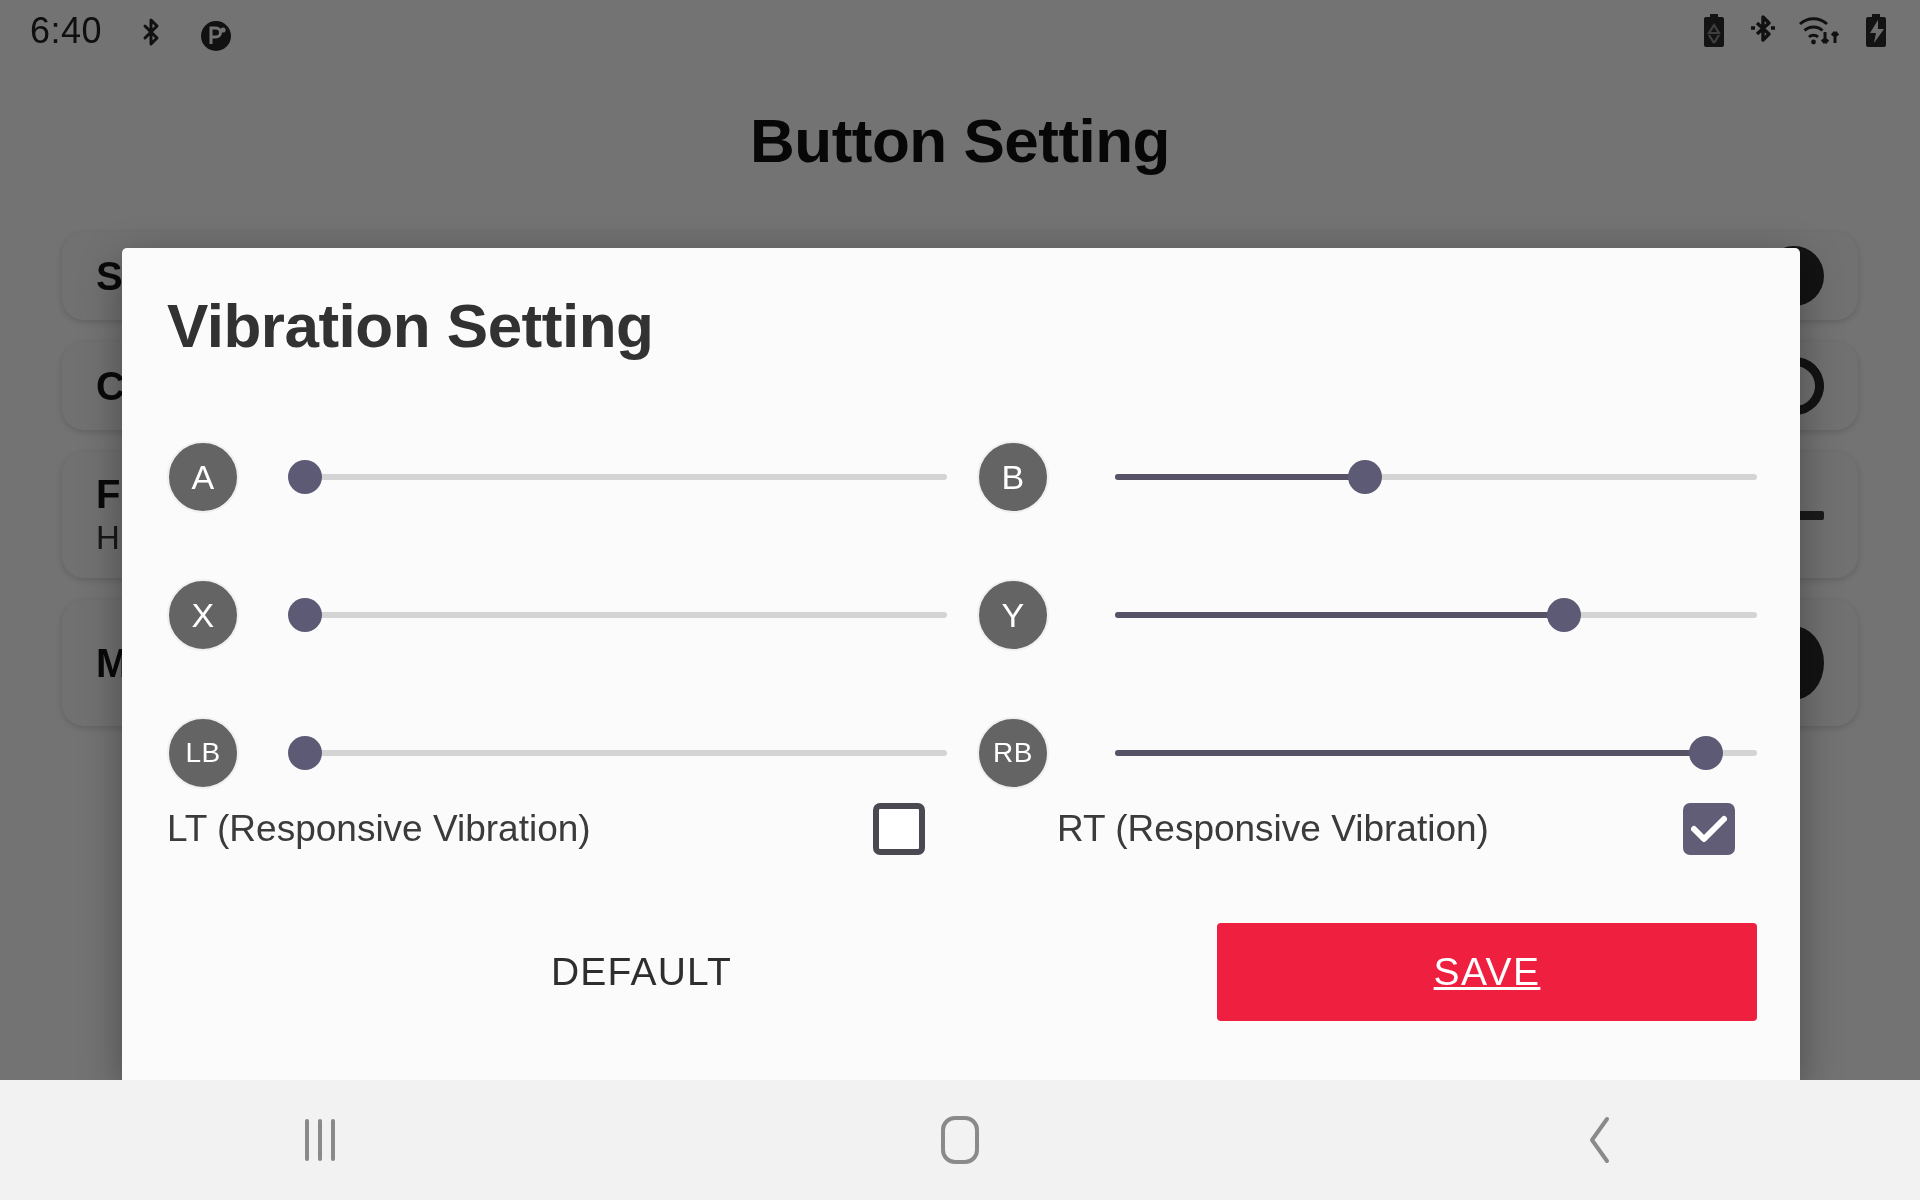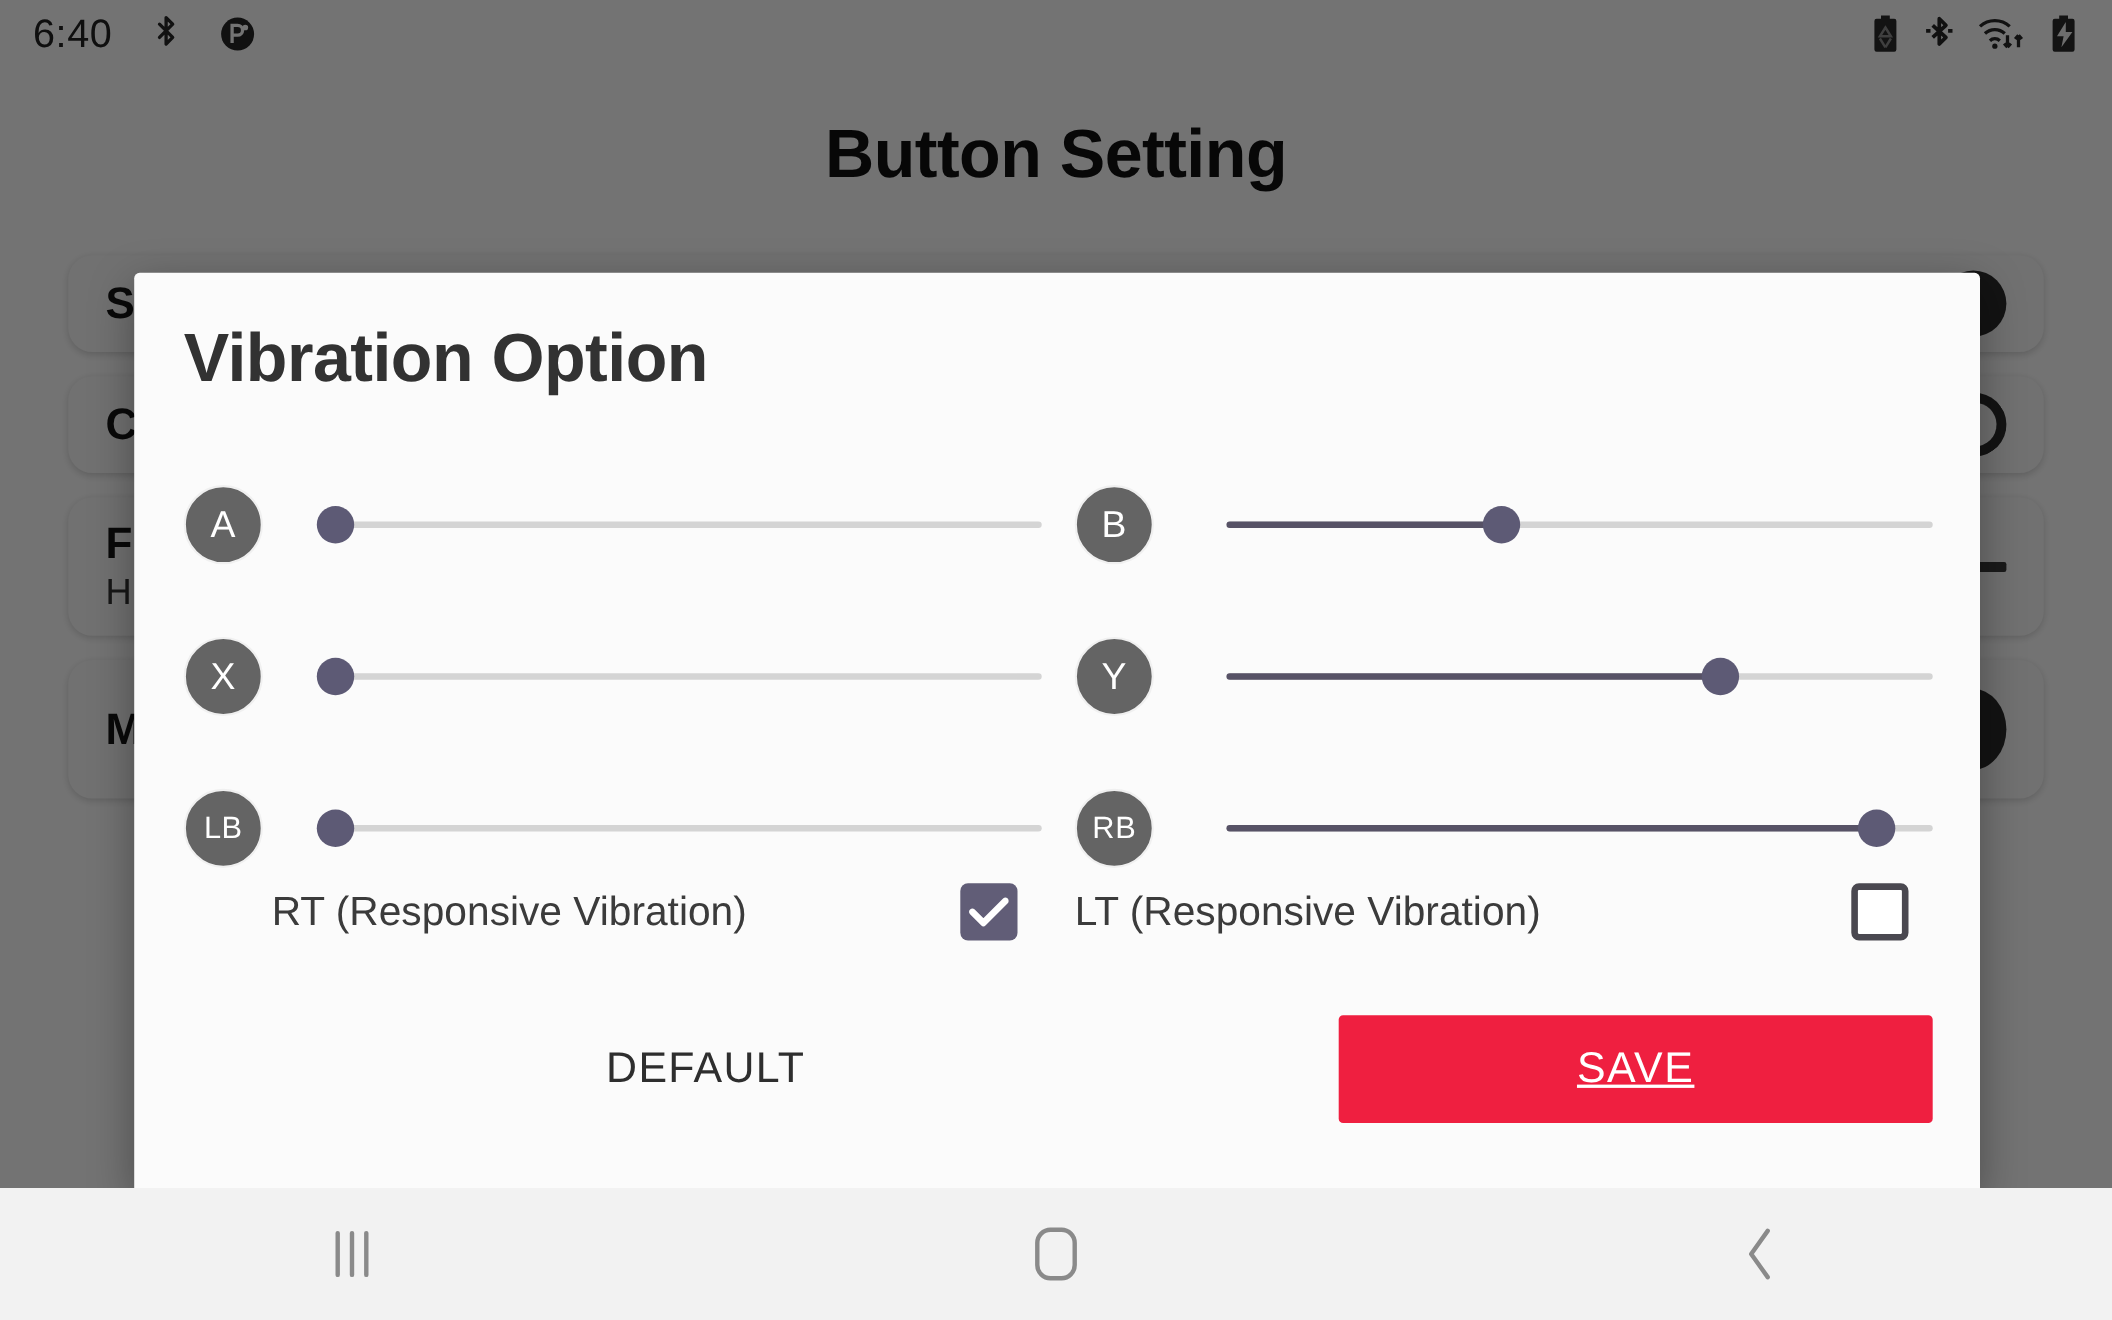--- a/index.html
+++ b/index.html
@@ -22,21 +22,21 @@
     background: #ffffff;
     overflow: hidden;
   }
   #status-bar {
     position: absolute; left: 0; top: 0;
     width: 1920px; height: 62px;
     display: flex; align-items: center;
     padding: 0 30px;
     color: #1c1c1c;
   }
-  #status-left { display: flex; align-items: center; gap: 36px; }
+  #status-left { display: flex; align-items: flex-end; gap: 36px; }
   #status-clock {
     font-size: 36px; font-weight: 400; letter-spacing: 0.5px;
     color: #232323;
   }
   #status-right {
     margin-left: auto;
     display: flex; align-items: center; gap: 20px;
   }
   .sb-icon { display: block; }
 
@@ -310,21 +310,21 @@
         <div class="bg-card-right">
           <div class="bg-oval"></div>
         </div>
       </div>
     </div>
 
     <div id="scrim"></div>
   </div>
 
   <div id="dialog">
-    <div id="dialog-title">Vibration Option</div>
+    <div id="dialog-title">Vibration Setting</div>
 
     <div id="slider-grid">
 
       <div class="slider-row">
         <div class="btn-badge">A</div>
         <div class="slider">
           <div class="track"></div>
           <div class="track-fill" style="width:0%"></div>
           <div class="thumb" style="left:0%"></div>
         </div>
@@ -370,32 +370,32 @@
         <div class="btn-badge small">RB</div>
         <div class="slider">
           <div class="track"></div>
           <div class="track-fill" style="width:92%"></div>
           <div class="thumb" style="left:92%"></div>
         </div>
       </div>
     </div>
 
     <div id="check-row">
+      <div class="check-cell">
+        <div class="check-label">LT (Responsive Vibration)</div>
+        <div class="checkbox off"></div>
+      </div>
       <div class="check-cell right">
         <div class="check-label">RT (Responsive Vibration)</div>
         <div class="checkbox on">
           <svg width="36" height="28" viewBox="0 0 36 28">
             <path d="M3 14 L13 24 L33 4" fill="none" stroke="#ffffff" stroke-width="6" stroke-linecap="round" stroke-linejoin="round"></path>
           </svg>
         </div>
       </div>
-      <div class="check-cell">
-        <div class="check-label">LT (Responsive Vibration)</div>
-        <div class="checkbox off"></div>
-      </div>
     </div>
 
     <div id="action-row">
       <button class="text-button" id="default-button">DEFAULT</button>
       <button id="save-button">SAVE</button>
     </div>
   </div>
 
   <div id="nav-bar">
     <div class="nav-btn">

